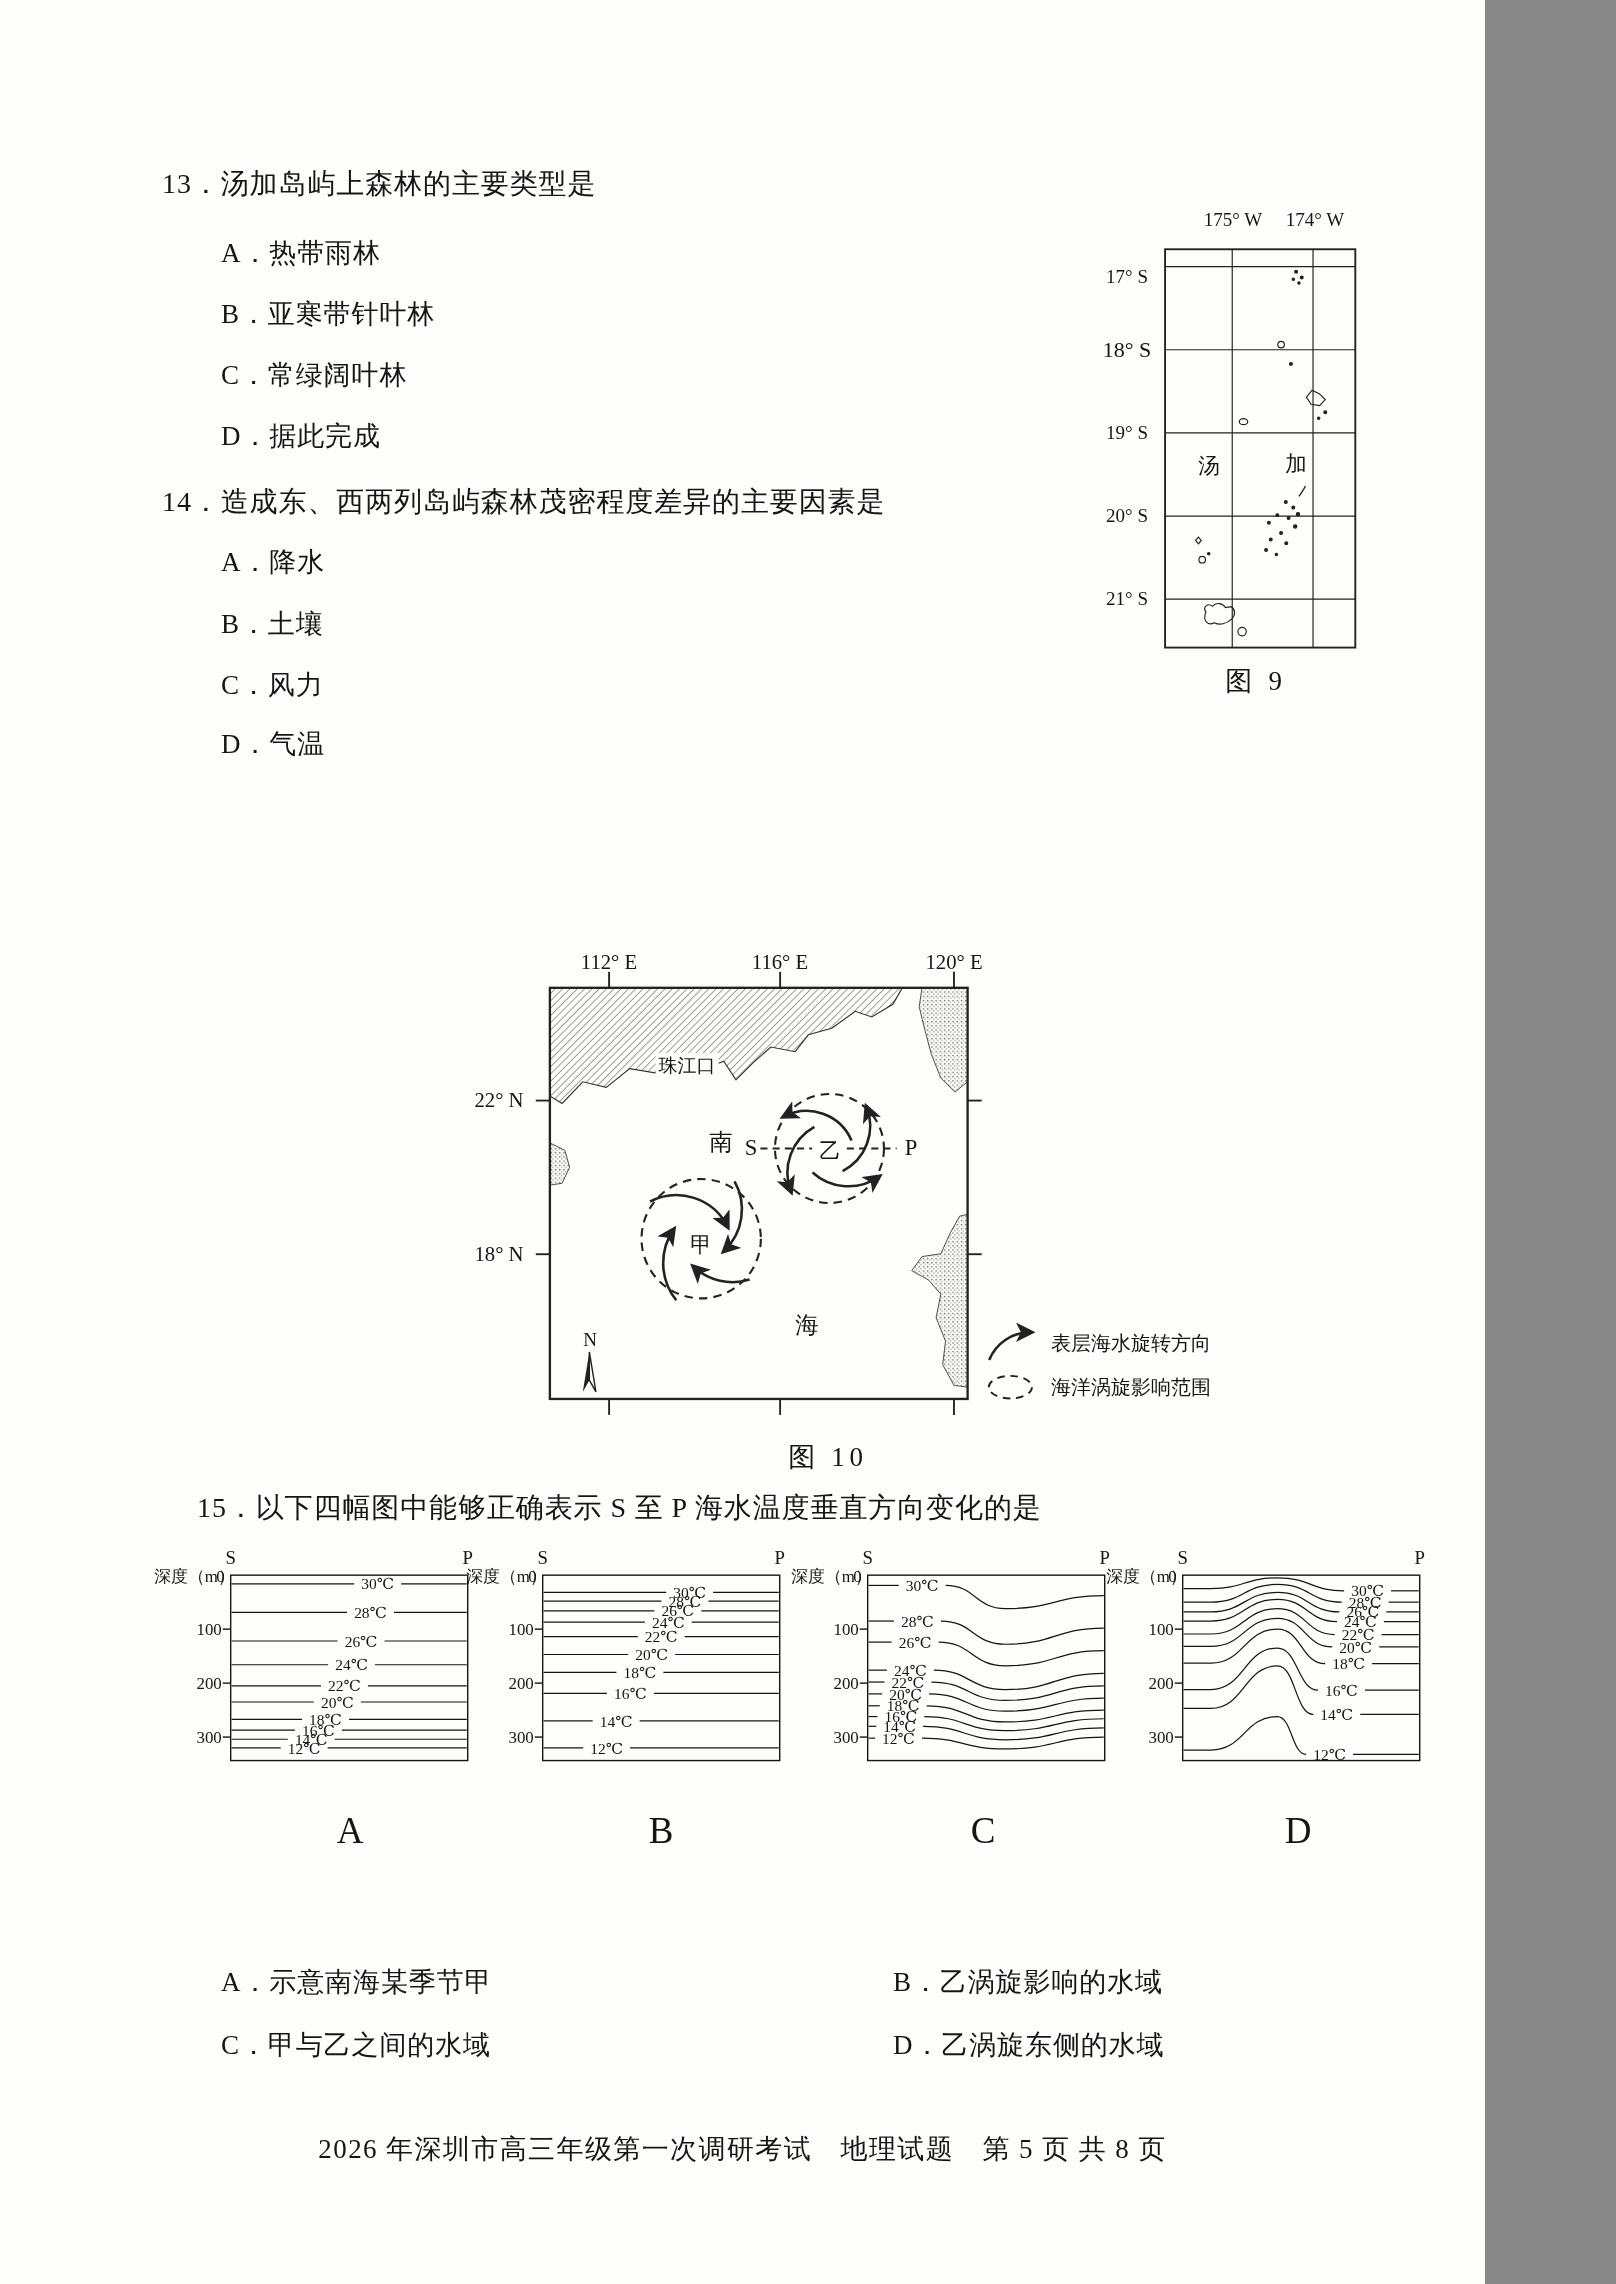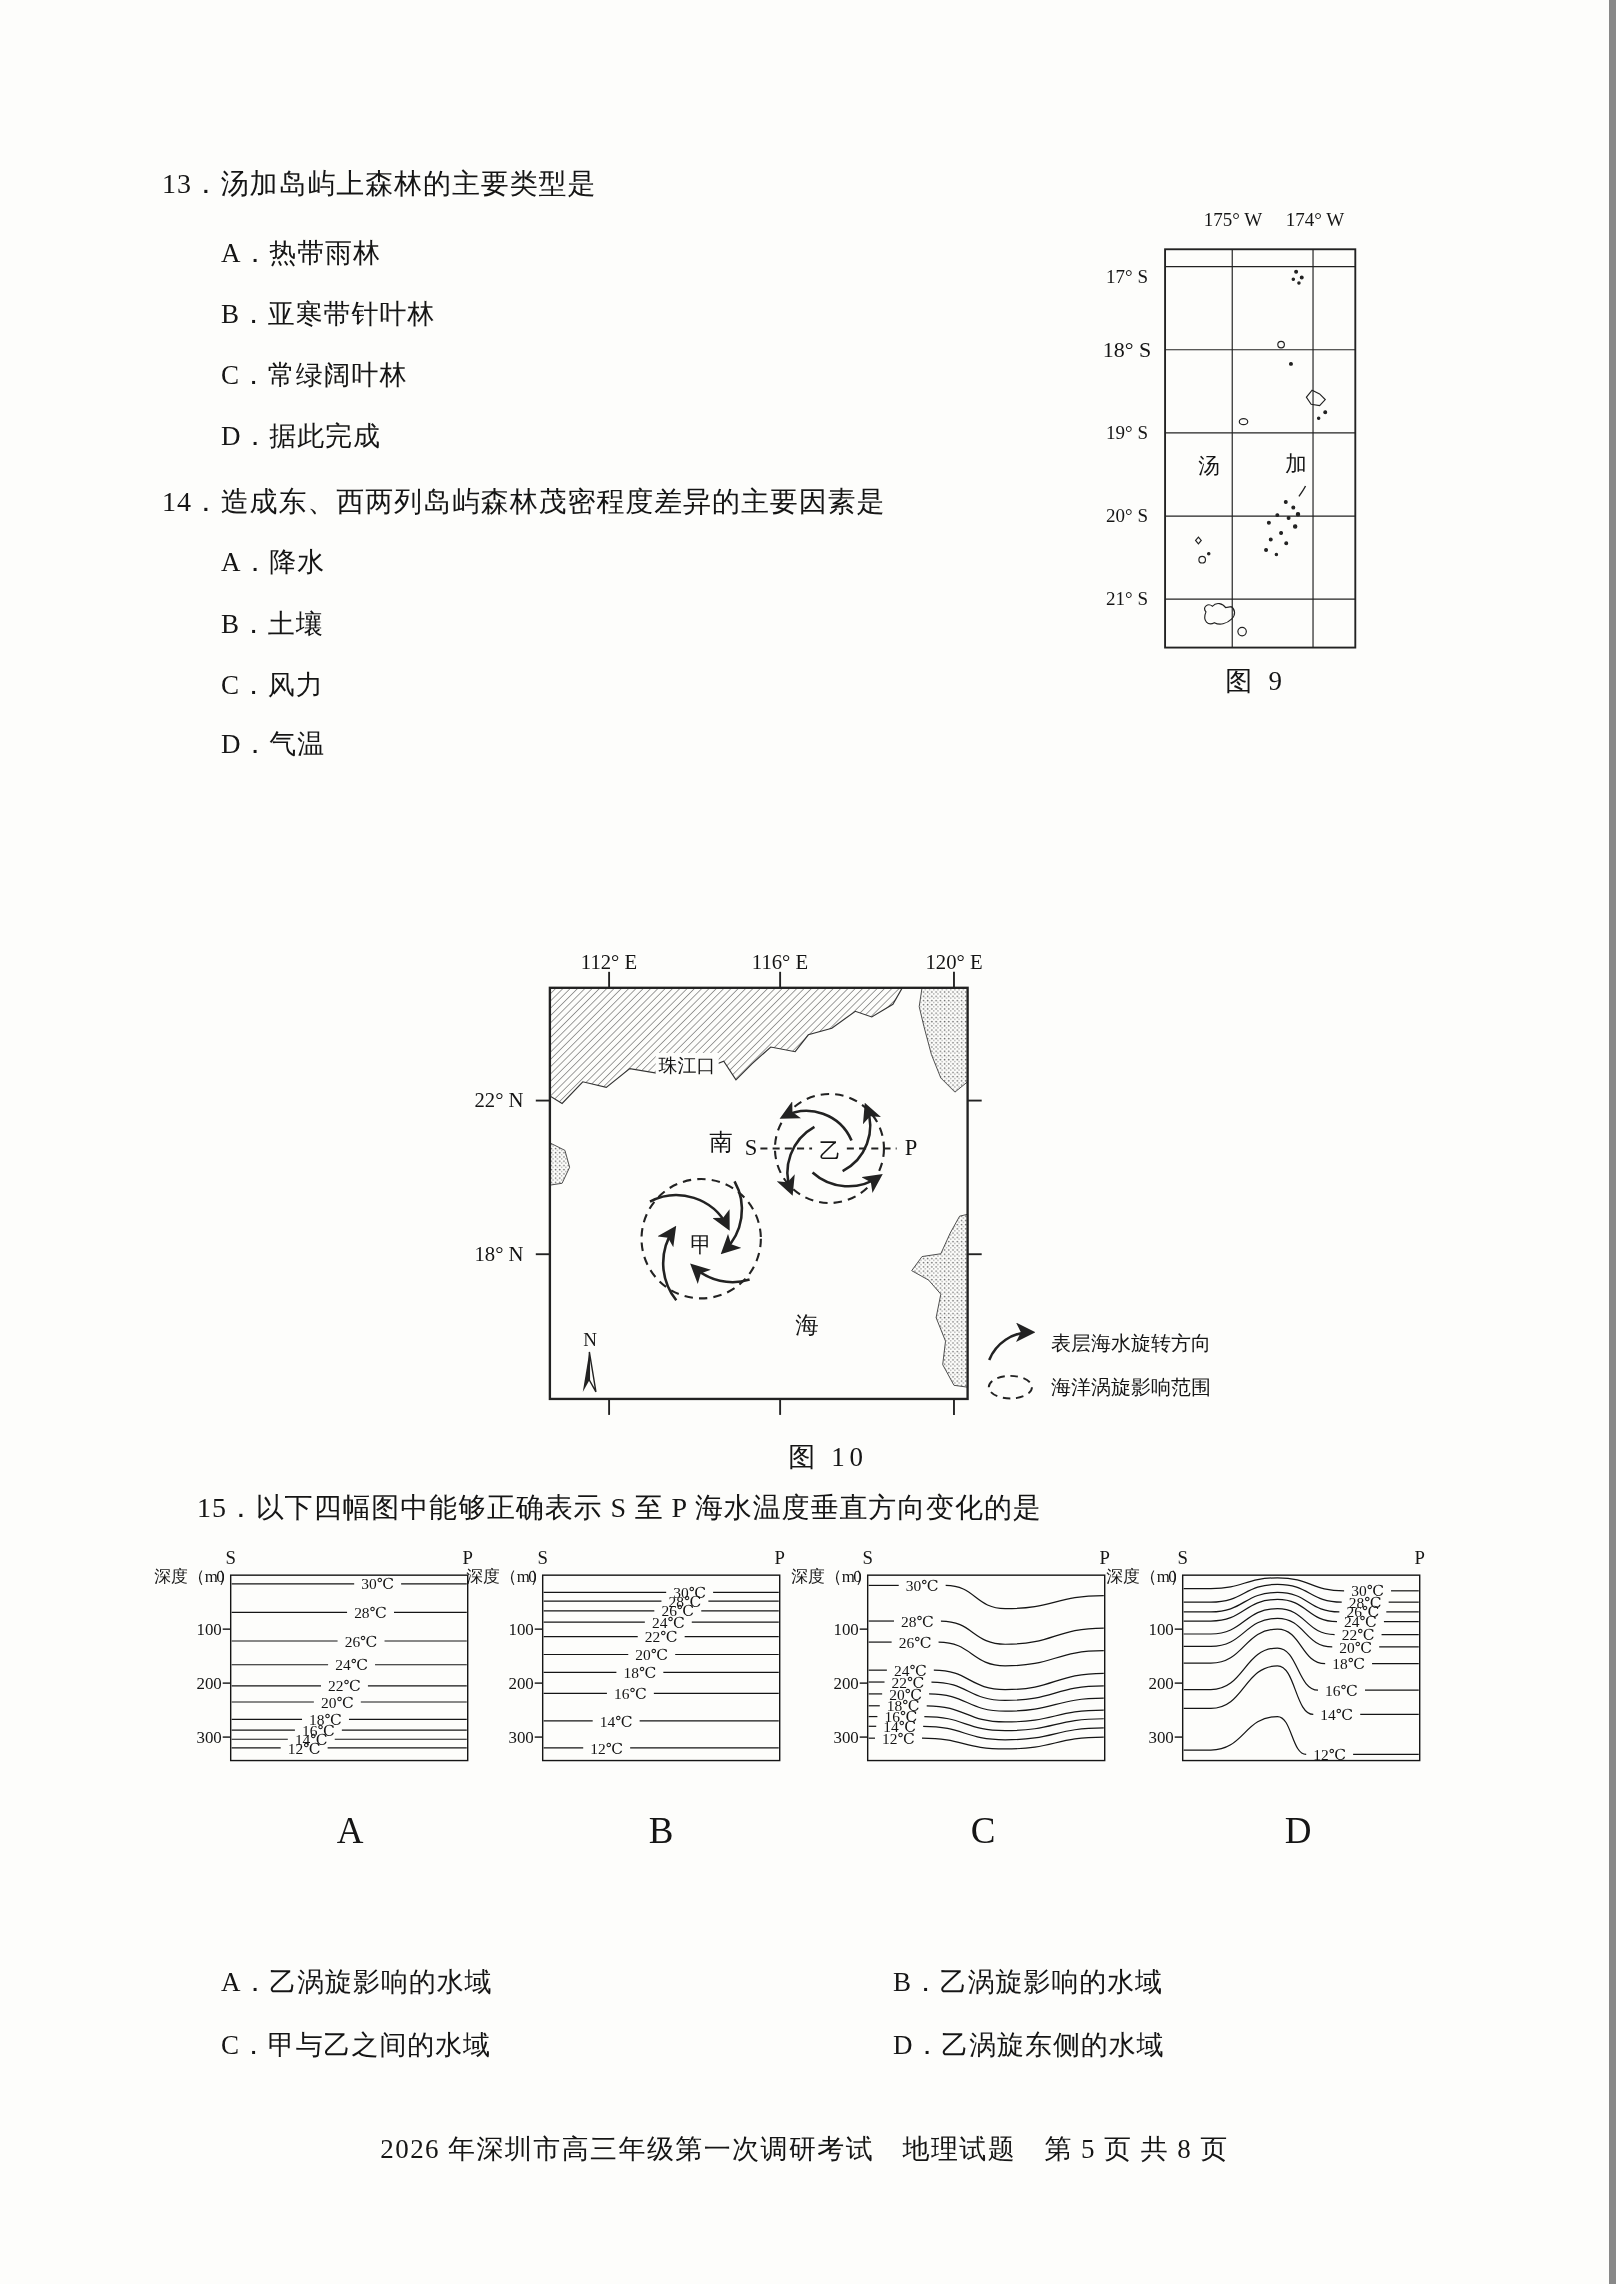--- a/index.html
+++ b/index.html
@@ -1,16 +1,16 @@
 <!DOCTYPE html>
 <html style="font-size:7.5px"><head>
 <meta charset="utf-8">
 <style>
   html,body{margin:0;padding:0;background:#888;}
-  .page{position:relative;width:1609px;height:2284px;background:#fdfdfb;
+  .page{position:relative;width:1485px;height:2284px;background:#fdfdfb;
         font-family:"Liberation Serif","DejaVu Serif",serif;color:#151515;overflow:hidden;}
   .tline{position:absolute;font-size:28px;white-space:nowrap;letter-spacing:0.9px;}
   .opt{position:absolute;font-size:27px;white-space:nowrap;letter-spacing:0.9px;}
   .para{position:absolute;font-size:28px;line-height:61px;text-align:justify;
         text-indent:58px;letter-spacing:0.9px;}
   .lbl{position:absolute;transform:translate(-50%,-50%);white-space:nowrap;}
   .lbl.left{transform:translate(0,-50%);margin-left:8px;}
   .caption{font-size:27px;letter-spacing:4.7px;}
   .chart-cell{position:absolute;width:322px;height:291px;}
   .chart-letter{position:absolute;transform:translate(-50%,0);font-size:37px;}
@@ -356,20 +356,20 @@
         <path d="M167,432.59999999999997 H225 C296,432.59999999999997 296,361.29999999999995 367,361.29999999999995 C397.55,361.29999999999995 397.55,441.79999999999995 428.1,441.79999999999995" fill="none" stroke="#151515" stroke-width="2.6"></path>
         <path d="M528.1,441.79999999999995 H668" fill="none" stroke="#151515" stroke-width="2.6"></path>
         <text x="478.1" y="453.79999999999995" font-size="33" text-anchor="middle" fill="#151515" font-family="&quot;Liberation Serif&quot;,&quot;DejaVu Serif&quot;,serif">12℃</text>
       </svg>
     </div>
   <div class="chart-letter" style="left:350px;top:1809px">A</div>
   <div class="chart-letter" style="left:661px;top:1809px">B</div>
   <div class="chart-letter" style="left:983px;top:1809px">C</div>
   <div class="chart-letter" style="left:1298px;top:1809px">D</div>
 
-  <div class="opt" style="left:221px;top:1964px">A．乙涡旋影响的水域</div>
+  <div class="opt" style="left:221px;top:1964px">A．示意南海某季节甲</div>
   <div class="opt" style="left:893px;top:1964px">B．乙涡旋影响的水域</div>
   <div class="opt" style="left:221px;top:2027px">C．甲与乙之间的水域</div>
   <div class="opt" style="left:893px;top:2027px">D．乙涡旋东侧的水域</div>
 
   <div class="footer" style="top:2131px">2026 年深圳市高三年级第一次调研考试　地理试题　第 5 页 共 8 页</div>
 </div>
 
 
 </body></html>

